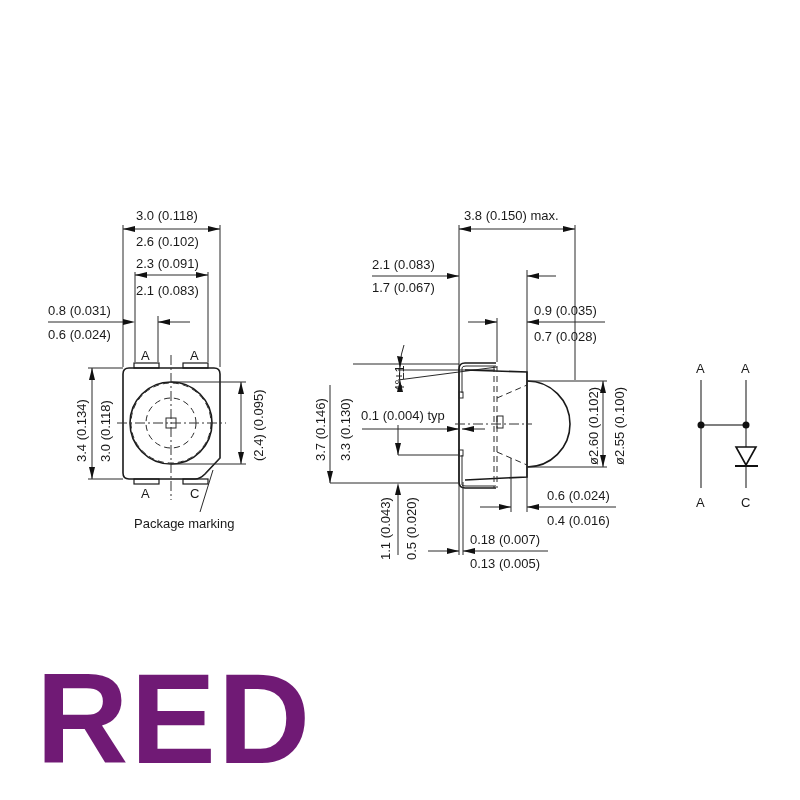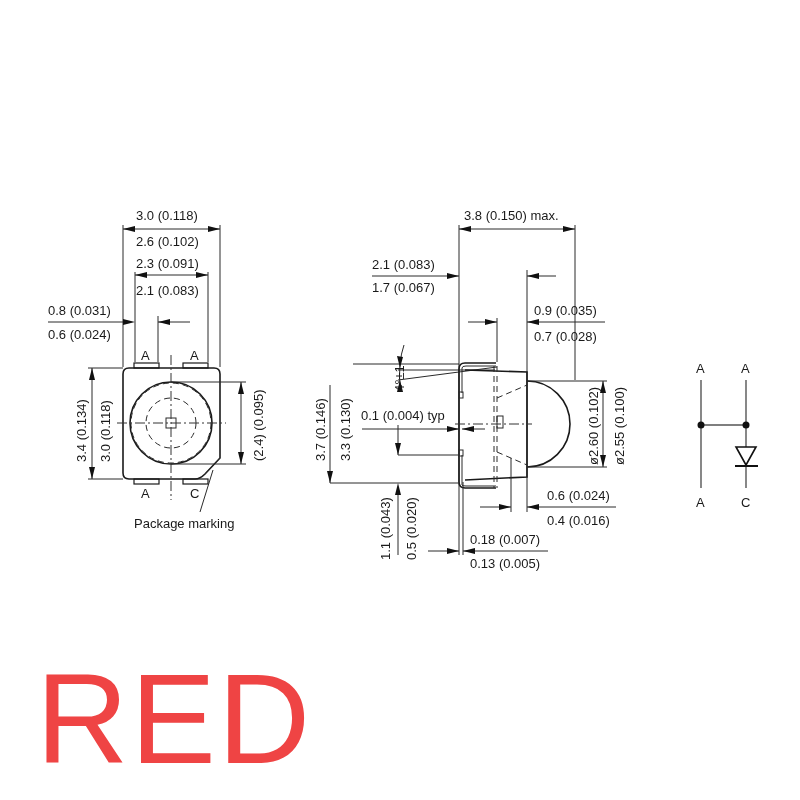--- a/index.html
+++ b/index.html
@@ -6,21 +6,21 @@
   body { width: 800px; height: 800px; position: relative; overflow: hidden; font-family: "Liberation Sans", sans-serif; }
   svg { position: absolute; left: 0; top: 0; }
   svg text { font-family: "Liberation Sans", sans-serif; font-size: 13px; fill: #1a1a1a; }
   .ln { stroke: #2a2a2a; stroke-width: 1; fill: none; }
   .thick { stroke: #1a1a1a; stroke-width: 1.6; fill: none; }
   .dash { stroke: #2a2a2a; stroke-width: 1; fill: none; stroke-dasharray: 6 4; }
   .center { stroke: #333; stroke-width: 1; fill: none; stroke-dasharray: 10 3 2 3; }
   .arrow { fill: #111; stroke: none; }
   .pin { stroke: #1a1a1a; stroke-width: 1.2; fill: #ffffff; }
   .circuit { stroke: #555; stroke-width: 1.4; fill: none; }
-  .big-title { position: absolute; left: 36px; top: 655px; font-family: "Liberation Sans", sans-serif; font-weight: normal; font-size: 128px; line-height: 1; color: #ef4444; letter-spacing: 2px; }
+  .big-title { position: absolute; left: 36px; top: 655px; font-family: "Liberation Sans", sans-serif; font-weight: bold; font-size: 128px; line-height: 1; color: #701a75; letter-spacing: 2px; }
 </style>
 </head>
 <body>
 
 <svg width="800" height="800" viewBox="0 0 800 800">
 
   <g>
 
     <line class="ln" x1="123" y1="225" x2="123" y2="367"></line>
     <line class="ln" x1="220" y1="225" x2="220" y2="367"></line>

